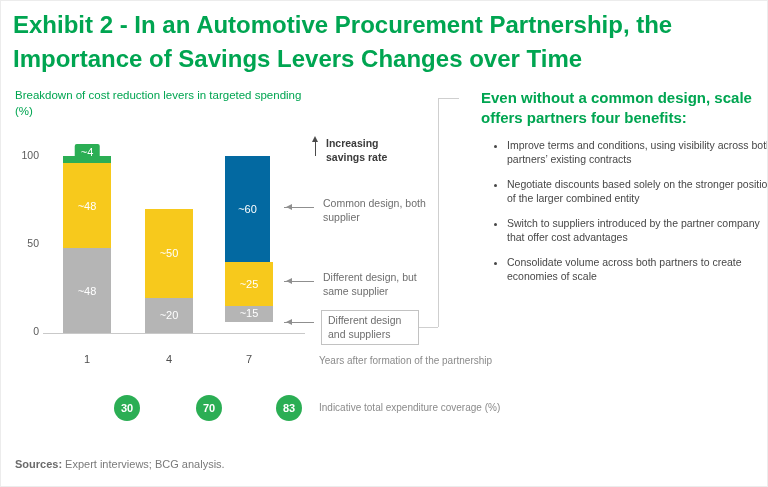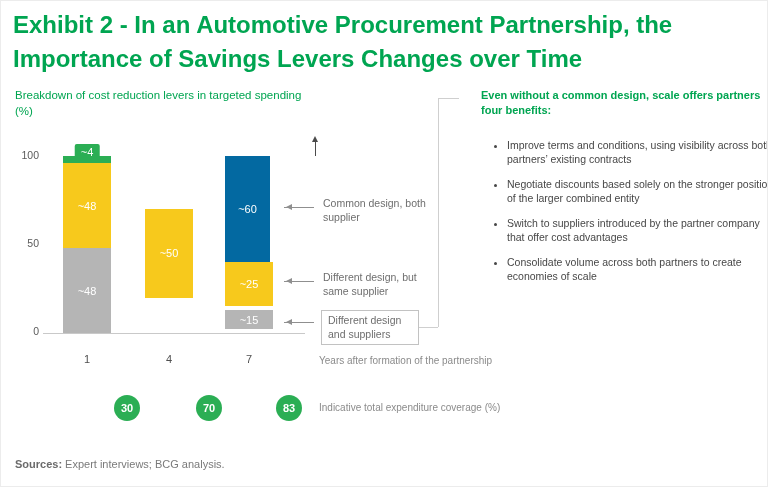--- a/index.html
+++ b/index.html
@@ -18,21 +18,21 @@
   .harrow{position:absolute;width:30px;height:0;border-top:1px solid #8f8f8f;}
   .harrow::before{content:"";position:absolute;left:-1px;top:-4px;border:3.5px solid transparent;border-right:6px solid #8f8f8f;width:0;height:0;}
   .varrow{position:absolute;height:17px;width:0;border-left:1px solid #4a4a4a;}
   .varrow::before{content:"";position:absolute;left:-4px;top:-6px;border:3.5px solid transparent;border-bottom:6px solid #4a4a4a;width:0;height:0;}
   .conn{position:absolute;}
   .conn-v{border-left:1px solid #cfcfcf;}
   .conn-h{border-top:1px solid #cfcfcf;}
   .xtick{position:absolute;top:352px;width:24px;text-align:center;font-size:11px;color:#4f4f4f;}
   .cap{position:absolute;font-size:10px;color:#8b8b8b;}
   .cov{position:absolute;top:394px;width:26px;height:26px;border-radius:50%;background:#2bae54;color:#ffffff;font-weight:700;font-size:11px;display:flex;align-items:center;justify-content:center;margin-left:40px;}
-  .rp-heading{position:absolute;left:480px;top:87px;width:282px;font-size:11px;line-height:1.35;font-weight:700;color:#00a551;}
+  .rp-heading{position:absolute;left:480px;top:87px;width:282px;font-size:15px;line-height:1.35;font-weight:700;color:#00a551;}
   .rp-list{position:absolute;left:484px;top:130px;width:268px;margin:8px;padding:0 0 0 14px;list-style:disc;}
   .rp-list li{font-size:10.5px;line-height:1.33;color:#474747;margin-bottom:11px;}
   .footer{position:absolute;left:14px;top:457px;font-size:11px;color:#7a7a7a;}
   .footer .src{font-weight:700;color:#6b6b6b;}
   .footer .txt{margin-left:3px;}
 </style>
 </head>
 <body>
 
 <div class="page">
@@ -48,35 +48,39 @@
 
   <div id="plot">
       <div class="seg" style="left: 62px; bottom: 0px; width: 48px; height: 84.96px; background: rgb(181, 181, 181);">
         <span class="seg-label">~48</span>
       </div>
       <div class="seg" style="left: 62px; bottom: 84.96px; width: 48px; height: 84.96px; background: rgb(247, 201, 28);">
         <span class="seg-label">~48</span>
       </div>
       <div class="seg" style="left: 62px; bottom: 169.92px; width: 48px; height: 7.08px; background: rgb(43, 174, 84);"></div>
       <span class="chip" style="left: 86px; transform: translateX(-50%); bottom: 173px;">~4</span>
+      <div class="seg" style="left: 144px; bottom: 0px; width: 48px; height: 35.4px; background: rgb(181, 181, 181);">
+        <span class="seg-label">~20</span>
+      </div>
       <div class="seg" style="left: 144px; bottom: 35.4px; width: 48px; height: 88.5px; background: rgb(247, 201, 28);">
         <span class="seg-label">~50</span>
       </div>
-      <div class="seg" style="left: 224px; bottom: 4px; width: 48px; height: 19px; background: rgb(181, 181, 181);">
+      <div class="seg" style="left: 224px; bottom: 11px; width: 48px; height: 19px; background: rgb(181, 181, 181);">
         <span class="seg-label">~15</span>
       </div>
       <div class="seg" style="left: 224px; bottom: 26.55px; width: 48px; height: 44.25px; background: rgb(247, 201, 28);">
         <span class="seg-label">~25</span>
       </div>
       <div class="seg" style="left: 224px; bottom: 70.8px; width: 45px; height: 106.2px; background: #0369a1;">
         <span class="seg-label">~60</span>
       </div>
     </div>
 
   <div class="varrow" style="left:314px;top:138px"></div>
+  <div class="ann ann-bold" style="left:325px;top:136px;width:70px">Increasing savings rate</div>
 
   <div class="harrow" style="left:283px;top:206px"></div>
   <div class="ann" style="left:322px;top:196px;width:112px">Common design, both supplier</div>
 
   <div class="harrow" style="left:283px;top:280px"></div>
   <div class="ann" style="left:322px;top:270px;width:112px">Different design, but same supplier</div>
 
   <div class="harrow" style="left:283px;top:321px"></div>
   <div class="ann ann-box" style="left:320px;top:309px;width:98px;box-sizing:border-box">Different design and suppliers</div>
 

